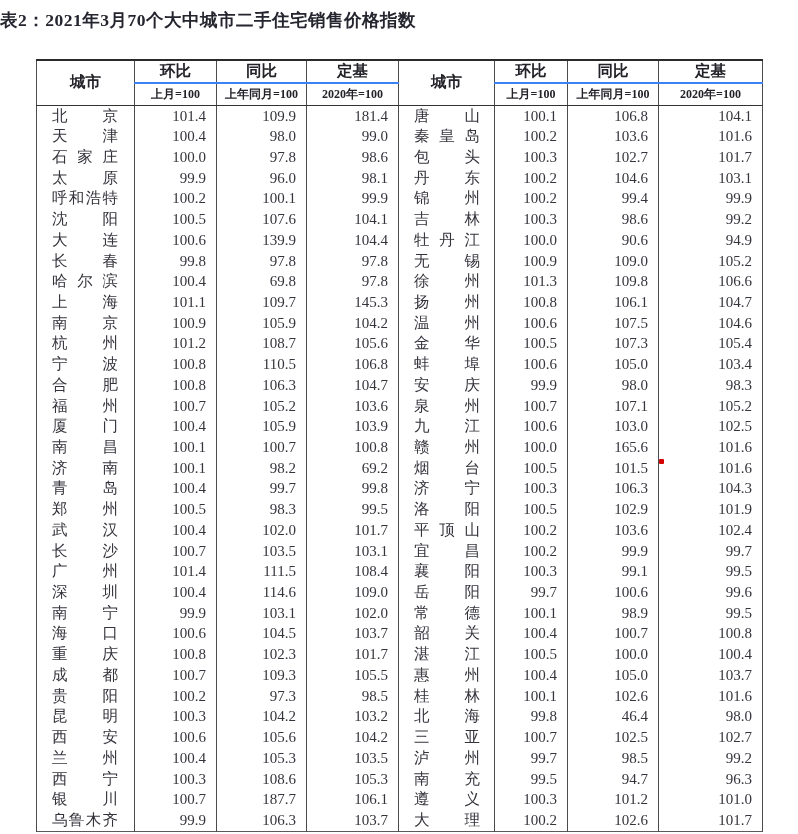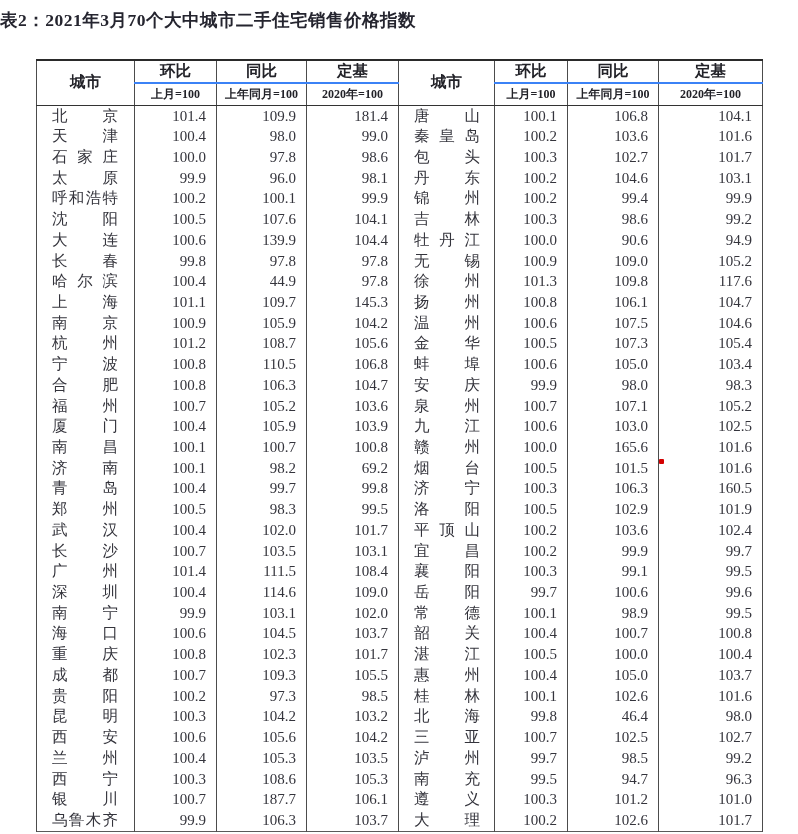--- a/index.html
+++ b/index.html
@@ -227,28 +227,28 @@
         </td>
         <td class="num-cell">100.9</td>
         <td class="num-cell">109.0</td>
         <td class="num-cell">105.2</td>
       </tr>
       <tr>
         <td class="city-cell">
           <div class="city-name">哈尔滨</div>
         </td>
         <td class="num-cell">100.4</td>
-        <td class="num-cell">44.9</td>
+        <td class="num-cell">69.8</td>
         <td class="num-cell">97.8</td>
         <td class="city-cell">
           <div class="city-name">徐州</div>
         </td>
         <td class="num-cell">101.3</td>
         <td class="num-cell">109.8</td>
-        <td class="num-cell">117.6</td>
+        <td class="num-cell">106.6</td>
       </tr>
       <tr>
         <td class="city-cell">
           <div class="city-name">上海</div>
         </td>
         <td class="num-cell">101.1</td>
         <td class="num-cell">109.7</td>
         <td class="num-cell">145.3</td>
         <td class="city-cell">
           <div class="city-name">扬州</div>
@@ -374,21 +374,21 @@
           <div class="city-name">青岛</div>
         </td>
         <td class="num-cell">100.4</td>
         <td class="num-cell">99.7</td>
         <td class="num-cell">99.8</td>
         <td class="city-cell">
           <div class="city-name">济宁</div>
         </td>
         <td class="num-cell">100.3</td>
         <td class="num-cell">106.3</td>
-        <td class="num-cell">160.5</td>
+        <td class="num-cell">104.3</td>
       </tr>
       <tr>
         <td class="city-cell">
           <div class="city-name">郑州</div>
         </td>
         <td class="num-cell">100.5</td>
         <td class="num-cell">98.3</td>
         <td class="num-cell">99.5</td>
         <td class="city-cell">
           <div class="city-name">洛阳</div>

